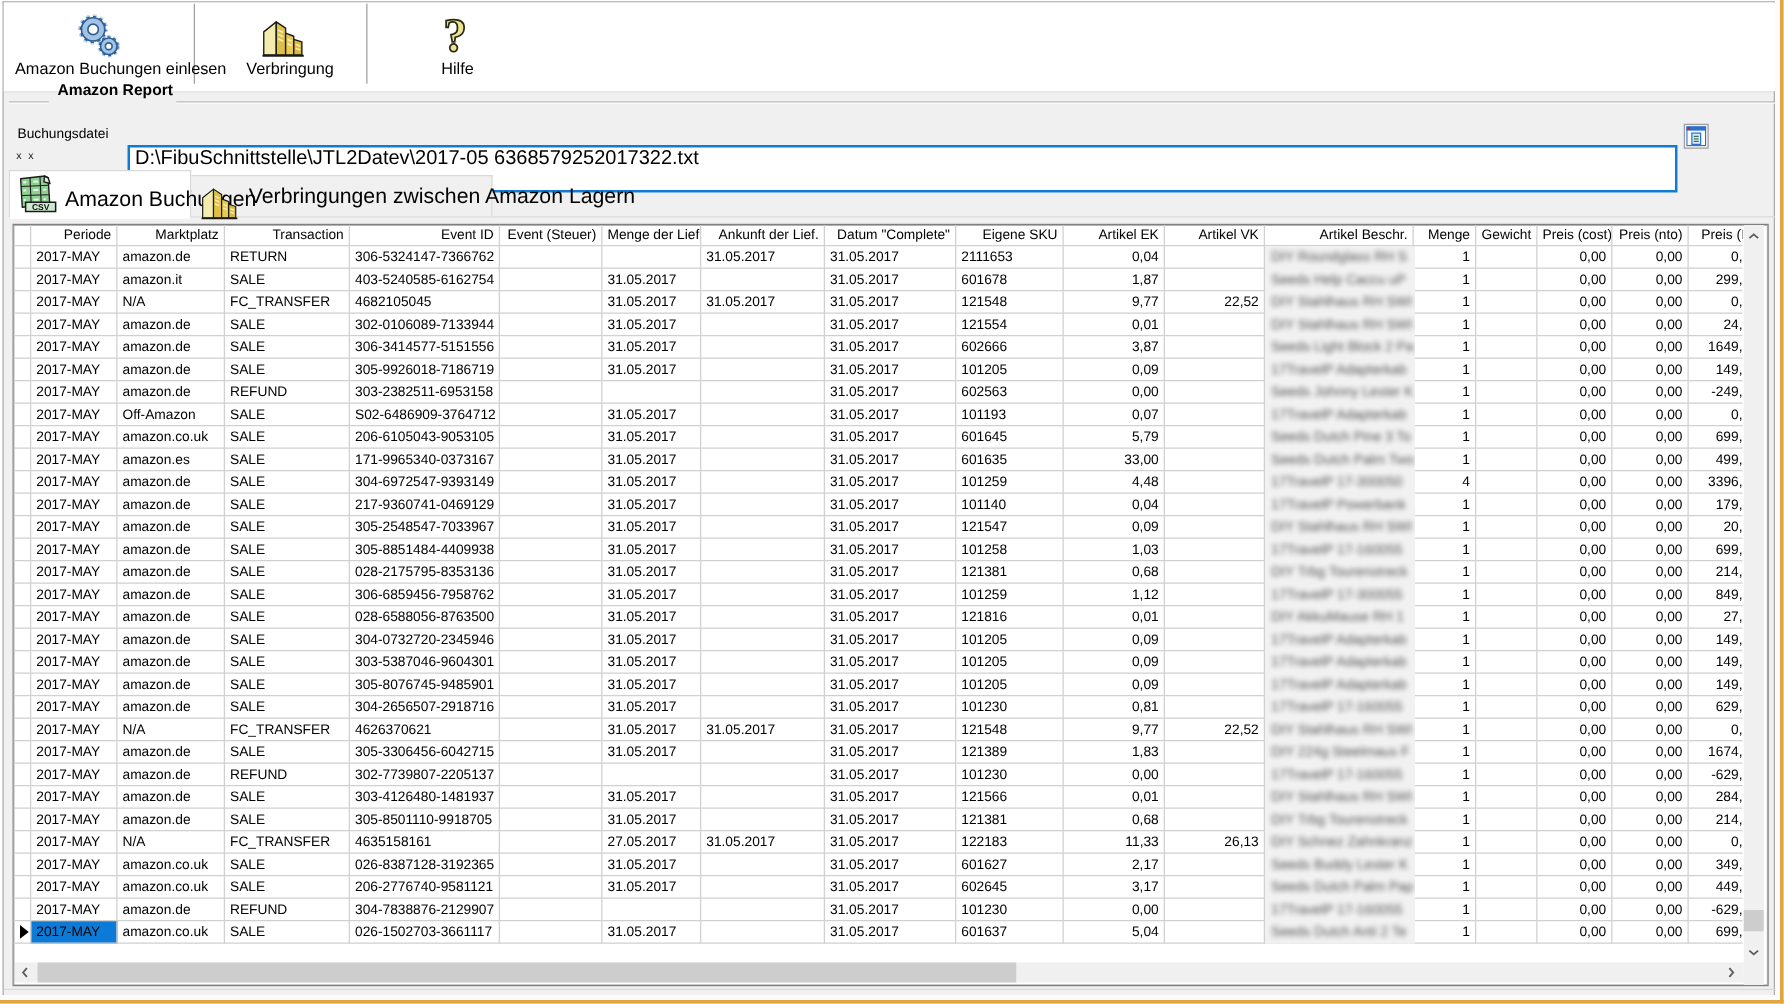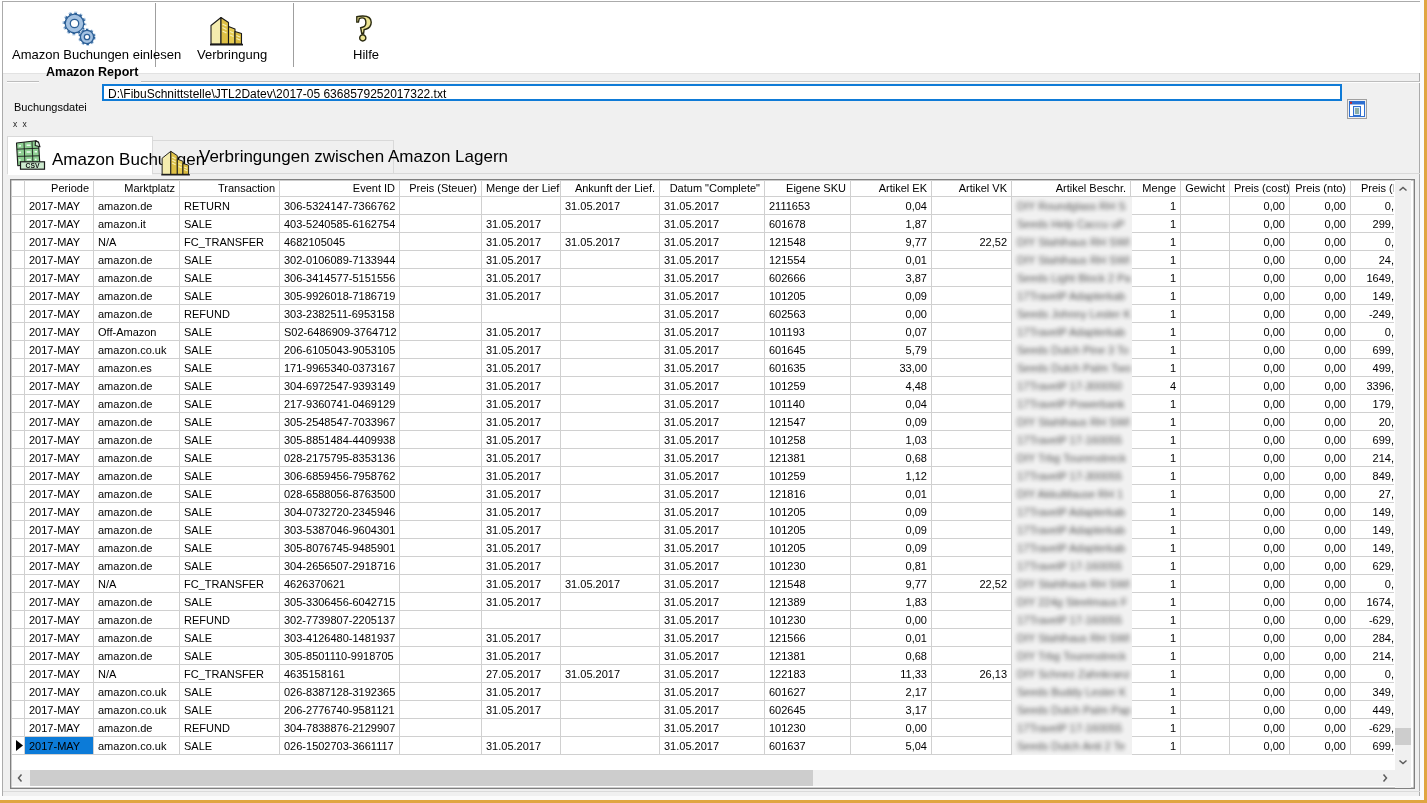--- a/index.html
+++ b/index.html
@@ -4,21 +4,21 @@
 *{margin:0;padding:0;box-sizing:border-box}
 html,body{width:1427px;height:803px;overflow:hidden}
 body{font-family:"Liberation Sans",sans-serif;background:#f0f0f0;position:relative}
 .ab{position:absolute}
 .tool{left:3px;top:2px;width:1417px;height:71px;background:#fff}
 .tsep{width:1px;top:3px;height:64px;background:#9f9f9f}
 .tlbl{font-size:13px;color:#000;white-space:nowrap}
 .etch{height:1px;background:#bdbdbd;box-shadow:0 1px 0 #fdfdfd}
 .gtitle{font-size:12.5px;font-weight:bold;color:#000;white-space:nowrap}
 .lbl{font-size:11px;color:#000;white-space:nowrap}
-.inp{left:102px;top:84px;width:1240px;height:17px;background:#fff;border:2px solid #0f7bd7;font-size:12px;line-height:17px;padding-left:4px;white-space:nowrap;overflow:hidden}
+.inp{left:102px;top:116px;width:1240px;height:38px;background:#fff;border:2px solid #0f7bd7;font-size:16px;line-height:17px;padding-left:4px;white-space:nowrap;overflow:hidden}
 .fbtn{left:1347px;top:99px;width:20px;height:20px;background:#f0f0f0;border:1px solid #a0a0a0}
 .tab1{left:7px;top:136px;width:146px;height:38px;background:#fff;border:1px solid #d9d9d9;border-bottom:none;z-index:3}
 .tab2{left:153px;top:140px;width:241px;height:33px;background:#f0f0f0;border:1px solid #d9d9d9;border-bottom:none;border-left:none;z-index:2}
 .tabline{left:7px;top:173px;width:1413px;height:1px;background:#d9d9d9;z-index:1}
 .tabtxt{font-size:17px;white-space:nowrap}
 .grid{left:10px;top:179px;width:1405px;height:610px;border:1px solid #808080;background:#fff;box-shadow:inset 0 0 0 0.5px #9a9a9a}
 table{border-collapse:separate;border-spacing:0;table-layout:fixed;width:1382px;position:absolute;left:12px;top:180px}
 td,th{font-size:11px;font-weight:normal;border-right:1px solid #d0d0d0;border-bottom:1px solid #d0d0d0;padding:0 4px 0 4px;white-space:nowrap;overflow:hidden;color:#000;vertical-align:middle}
 th{height:17px;text-align:right}
 td{height:18px}
@@ -171,21 +171,21 @@
       <col style="width:61px">
       <col style="width:43px">
     </colgroup>
 <tbody>
       <tr>
         <th style="padding:0"></th>
         <th class="">Periode</th>
         <th class="">Marktplatz</th>
         <th class="">Transaction</th>
         <th class="">Event ID</th>
-        <th class="">Preis (Steuer)</th>
+        <th class="">Event (Steuer)</th>
         <th class="">Menge der Lief.</th>
         <th class="">Ankunft der Lief.</th>
         <th class="">Datum "Complete"</th>
         <th class="">Eigene SKU</th>
         <th class="r">Artikel EK</th>
         <th class="r">Artikel VK</th>
         <th class="">Artikel Beschr.</th>
         <th class="">Menge</th>
         <th class="r">Gewicht</th>
         <th class="r">Preis (cost)</th>

